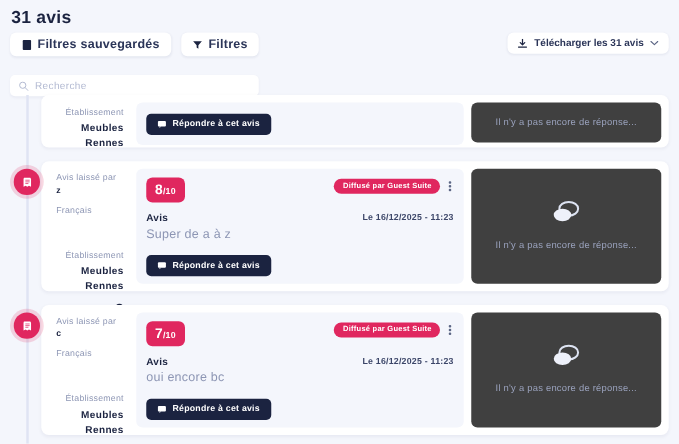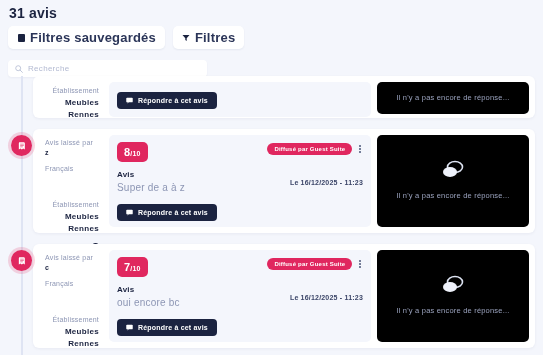--- a/index.html
+++ b/index.html
@@ -15,21 +15,21 @@
   
   .page-title {
     position: absolute; left: 9px; top: 5px;
     font-size: 14px; font-weight: bold; letter-spacing: .2px;
     color: #1b2340;
   }
   .toolbar { position: absolute; left: 8px; top: 26px; display: flex; gap: 8px; }
   .pill {
     display: flex; align-items: center; gap: 5px;
     background: #ffffff; border-radius: 5px;
-    padding: 4px 9px; font-size: 13px; font-weight: bold;
+    padding: 4px 9px; font-size: 10px; font-weight: bold;
     color: #2b3558; letter-spacing: .2px;
     box-shadow: 0 1px 2px rgba(30,40,90,.07);
     cursor: pointer; white-space: nowrap;
   }
   .pill .gi { display: inline-flex; width: 8px; height: 8px; align-items: center; justify-content: center; }
   .dl-btn {
     position: absolute; right: 8px; top: 26px;
     display: flex; align-items: center; gap: 5px;
     background: #ffffff; border-radius: 5px;
     padding: 4px 8px; font-size: 8px; font-weight: bold;
@@ -99,33 +99,33 @@
   .score .d { font-size: 7px; font-weight: bold; }
   .top-right { display: flex; align-items: center; gap: 5px; margin-top: 1px; }
   .tag {
     background: #e0275f; color: #fff; border-radius: 9px;
     padding: 3px 7px; font-size: 6px; font-weight: bold; letter-spacing: .2px;
     white-space: nowrap;
   }
   .kebab { display: flex; flex-direction: column; gap: 1.5px; padding: 2px 2px; cursor: pointer; }
   .kebab i { width: 1.6px; height: 1.6px; border-radius: 50%; background: #5c6685; display:block; }
 
-  .rev-mid { display: flex; justify-content: space-between; align-items: center; margin-top: 8px; gap: 12px; }
+  .rev-mid { display: flex; justify-content: space-between; align-items: flex-start; margin-top: 8px; gap: 12px; }
   .rev-title { font-size: 8px; font-weight: bold; color: #1b2340; letter-spacing: .2px; }
   .rev-text { font-size: 10px; color: #8d96b4; margin-top: 3px; letter-spacing: .2px; }
   .rev-date { font-size: 7px; font-weight: bold; color: #3b4568; letter-spacing: .2px; white-space: nowrap; padding-top: 1px;}
   .reply-btn {
     margin-top: 11px; display: inline-flex; align-items: center; gap: 5px;
     background: #1b2340; color: #ffffff; border-radius: 4px;
     padding: 5px 9px; font-size: 7px; font-weight: bold; letter-spacing: .2px;
     cursor: pointer;
   }
 
   .col-reply {
-    width: 152px; flex: 0 0 152px; background: #000000; border-radius: 5px;
+    width: 152px; flex: 0 0 152px; background: #404040; border-radius: 5px;
     display: flex; flex-direction: column; align-items: center; justify-content: center;
     padding: 10px 12px; text-align: center;
   }
   .empty-txt { font-size: 7.5px; color: #9aa2bd; line-height: 1.6; letter-spacing: .2px; margin-top: 10px; }
 
   
   .card-partial { top: 76px; height: 42px; overflow: hidden; align-items: flex-start; }
   .card-partial .col-meta { padding-top: 4px; }
   .card-partial .col-review { padding-top: 8px; }
   .card-2 { top: 129px; height: 104px; }
@@ -152,20 +152,33 @@
     <div class="pill">
       <span class="gi">
         <svg width="8" height="8" viewBox="0 0 8 8">
             <path d="M0.5 1h7L4.7 4.2V7L3.3 6V4.2z" fill="#1b2340"></path>
           </svg>
       </span>
       <span>Filtres</span>
     </div>
   </div>
 
+  <div class="dl-btn">
+    <span class="gi">
+      <svg width="8" height="8" viewBox="0 0 8 8">
+          <path d="M4 0.4v4.1M2.2 3.1L4 4.9l1.8-1.8M0.8 6.6h6.4" stroke="#1b2340" stroke-width="1" fill="none" stroke-linecap="round" stroke-linejoin="round"></path>
+        </svg>
+    </span>
+    <span>Télécharger les 31 avis</span>
+    <span class="gi">
+      <svg width="7" height="5" viewBox="0 0 7 5">
+          <path d="M0.8 1.2L3.5 3.7 6.2 1.2" stroke="#5c6685" stroke-width="0.9" fill="none" stroke-linecap="round" stroke-linejoin="round"></path>
+        </svg>
+    </span>
+  </div>
 
   <div class="search-box">
     <span>
       <svg width="8" height="8" viewBox="0 0 9 9">
           <circle cx="3.6" cy="3.6" r="2.8" stroke="#b3bad2" stroke-width="0.9" fill="none"></circle>
           <path d="M5.7 5.7L8.3 8.3" stroke="#b3bad2" stroke-width="0.9" stroke-linecap="round"></path>
         </svg>
     </span>
     <input class="search-input" type="text" placeholder="Recherche" style="">
   </div>

